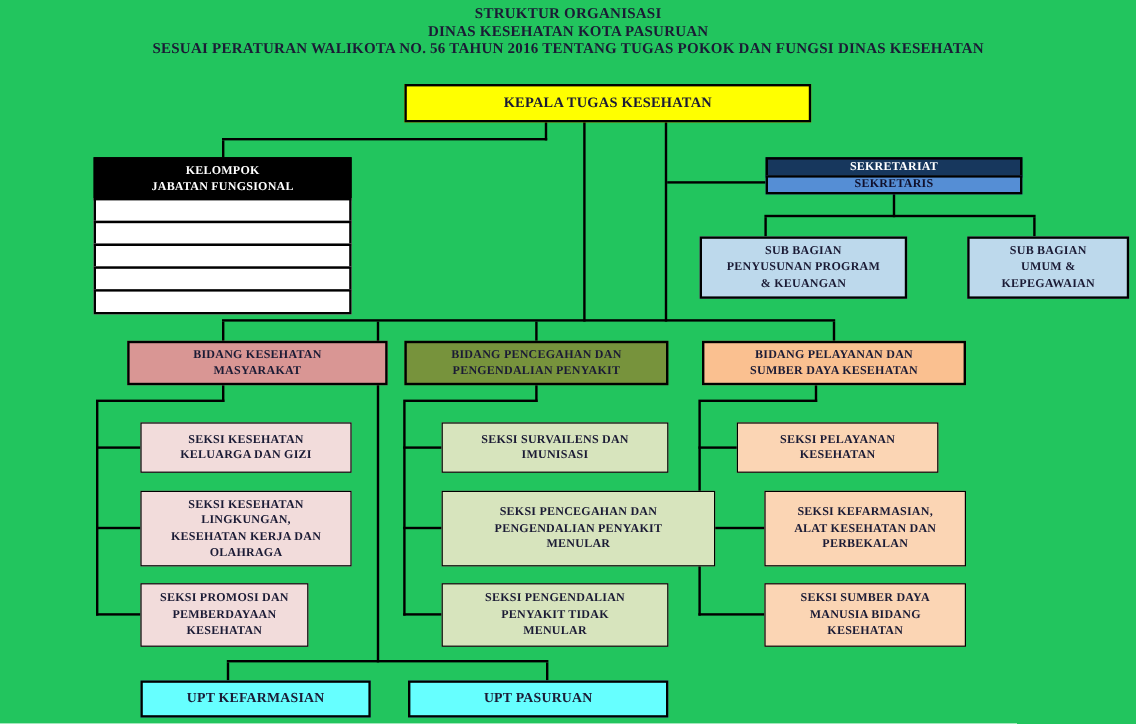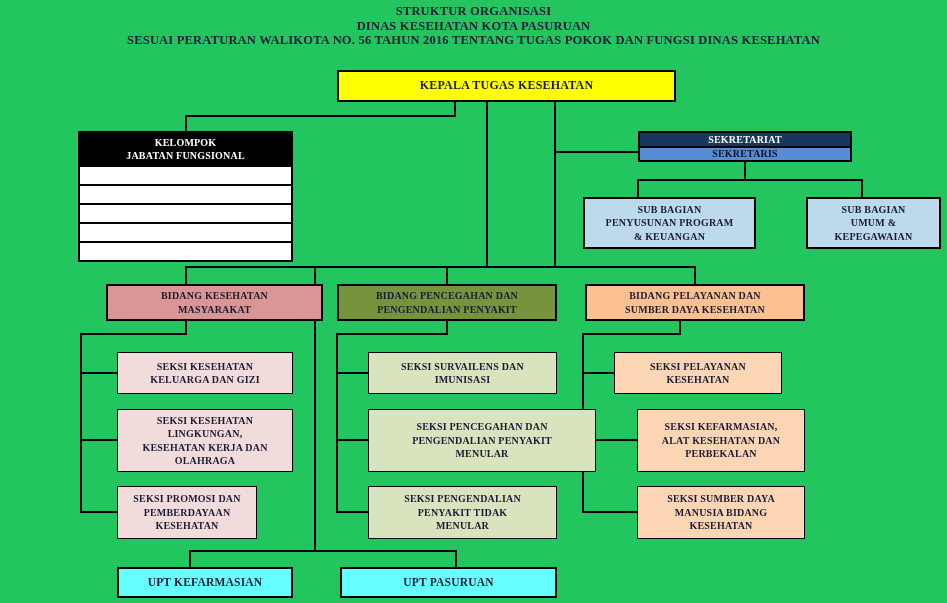--- a/index.html
+++ b/index.html
@@ -133,16 +133,16 @@
 
   <div class="box sek3 thin" style="left:614px;top:352px;width:168px;height:42px;">SEKSI PELAYANAN
 KESEHATAN</div>
   <div class="box sek3 thin" style="left:637px;top:409px;width:168px;height:63px;">SEKSI KEFARMASIAN,
 ALAT KESEHATAN DAN
 PERBEKALAN</div>
   <div class="box sek3 thin" style="left:637px;top:486px;width:168px;height:53px;">SEKSI SUMBER DAYA
 MANUSIA BIDANG
 KESEHATAN</div>
 
-  <div class="box upt" style="left:117px;top:567px;width:176px;height:31px;">UPT KEFARMASIAN</div>
+  <div class="box upt" style="left:117px;top:567px;width:192px;height:31px;">UPT KEFARMASIAN</div>
   <div class="box upt" style="left:340px;top:567px;width:217px;height:31px;">UPT PASURUAN</div>
 
 </div>
 
 </body></html>

